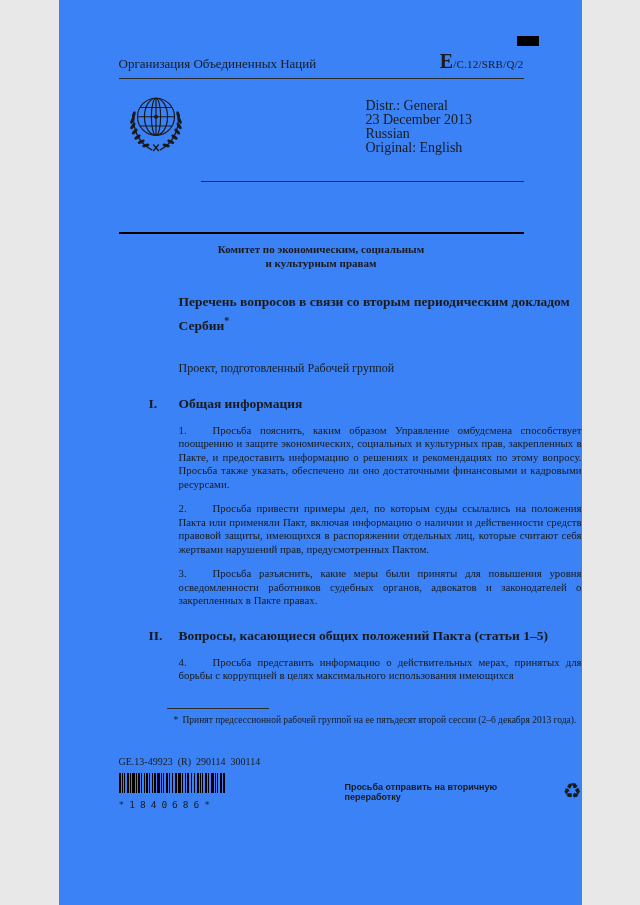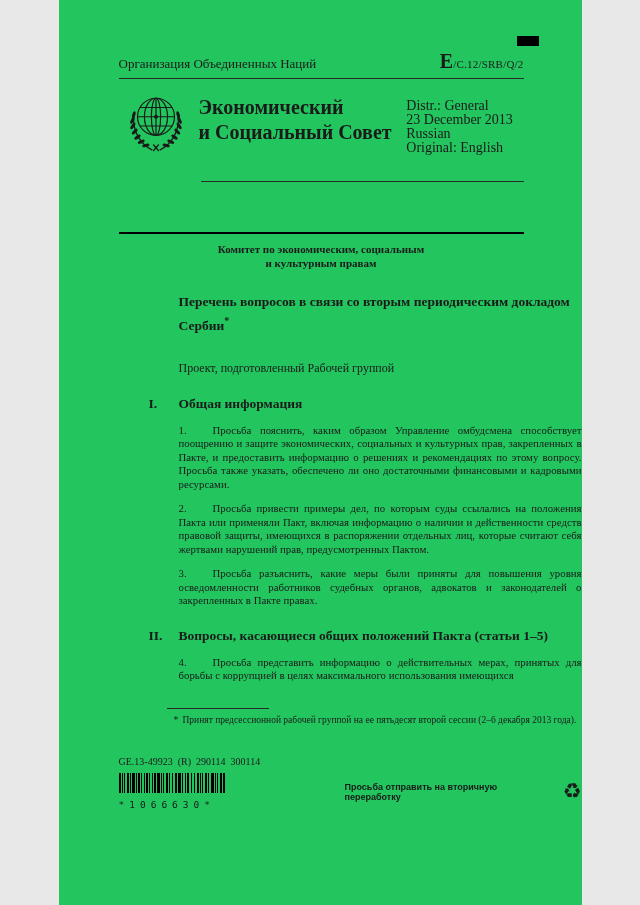--- a/index.html
+++ b/index.html
@@ -1,19 +1,19 @@
 <!DOCTYPE html>
 <html><head>
 <meta charset="utf-8">
 <style>
   * { margin:0; padding:0; box-sizing:border-box; }
   html,body { background:#e8e8e8; }
   .page {
     position:relative; width:523px; height:905px; margin:0 auto;
-    background:#22c55e; color:#1a1a1a;
+    background:#3b82f6; color:#1a1a1a;
     font-family:"Liberation Serif","DejaVu Serif",serif;
     overflow:hidden;
   }
   .corner-mark { position:absolute; top:36px; right:43px; width:22px; height:10px; background:#000; }
   .content { padding:50px 58px 0 60px; }
 
   .header-row { display:flex; justify-content:space-between; align-items:baseline; }
   .org-name { font-size:13px; }
   .doc-symbol { font-size:11px; letter-spacing:.2px; }
   .doc-symbol .sym-e { font-size:20px; font-weight:bold; }
@@ -94,24 +94,20 @@
             <ellipse cx="29" cy="61" rx="4" ry="1.7" transform="rotate(-15 29 61)"></ellipse>
             <ellipse cx="64" cy="28" rx="4" ry="1.7" transform="rotate(75 64 28)"></ellipse>
             <ellipse cx="65.5" cy="34" rx="4" ry="1.7" transform="rotate(65 65.5 34)"></ellipse>
             <ellipse cx="65" cy="40" rx="4" ry="1.7" transform="rotate(55 65 40)"></ellipse>
             <ellipse cx="63" cy="46" rx="4" ry="1.7" transform="rotate(45 63 46)"></ellipse>
             <ellipse cx="60" cy="52" rx="4" ry="1.7" transform="rotate(35 60 52)"></ellipse>
             <ellipse cx="56" cy="57" rx="4" ry="1.7" transform="rotate(25 56 57)"></ellipse>
             <ellipse cx="51" cy="61" rx="4" ry="1.7" transform="rotate(15 51 61)"></ellipse>
           </g>
         </svg>
-      </div>
-      <div class="council-title">
-        <div>Экономический</div>
-        <div>и Социальный Совет</div>
       </div>
       <div class="distr-block">
         <div>Distr.: General</div>
         <div>23 December 2013</div>
         <div>Russian</div>
         <div>Original: English</div>
       </div>
     </div>
     <hr class="mast-rule">
     <hr class="rule-thick">
@@ -191,21 +187,21 @@
           <rect x="83" width="1" height="20"></rect>
           <rect x="86" width="2" height="20"></rect>
           <rect x="89" width="1" height="20"></rect>
           <rect x="92" width="3" height="20"></rect>
           <rect x="96" width="1" height="20"></rect>
           <rect x="98" width="1" height="20"></rect>
           <rect x="101" width="2" height="20"></rect>
           <rect x="104" width="2" height="20"></rect>
       </g>
     </svg>
-    <div class="barcode-text">*1066630*</div>
+    <div class="barcode-text">*1840686*</div>
   </div>
 
   <div class="recycle">
     <span class="recycle-text">Просьба отправить на вторичную переработку</span>
     <span class="recycle-glyph">♻</span>
   </div>
 
   <div class="qr">
     <svg width="56" height="56" viewBox="0 0 29 29" shape-rendering="crispEdges">
       <rect x="0" y="0" width="29" height="29" fill="#fff"></rect>

